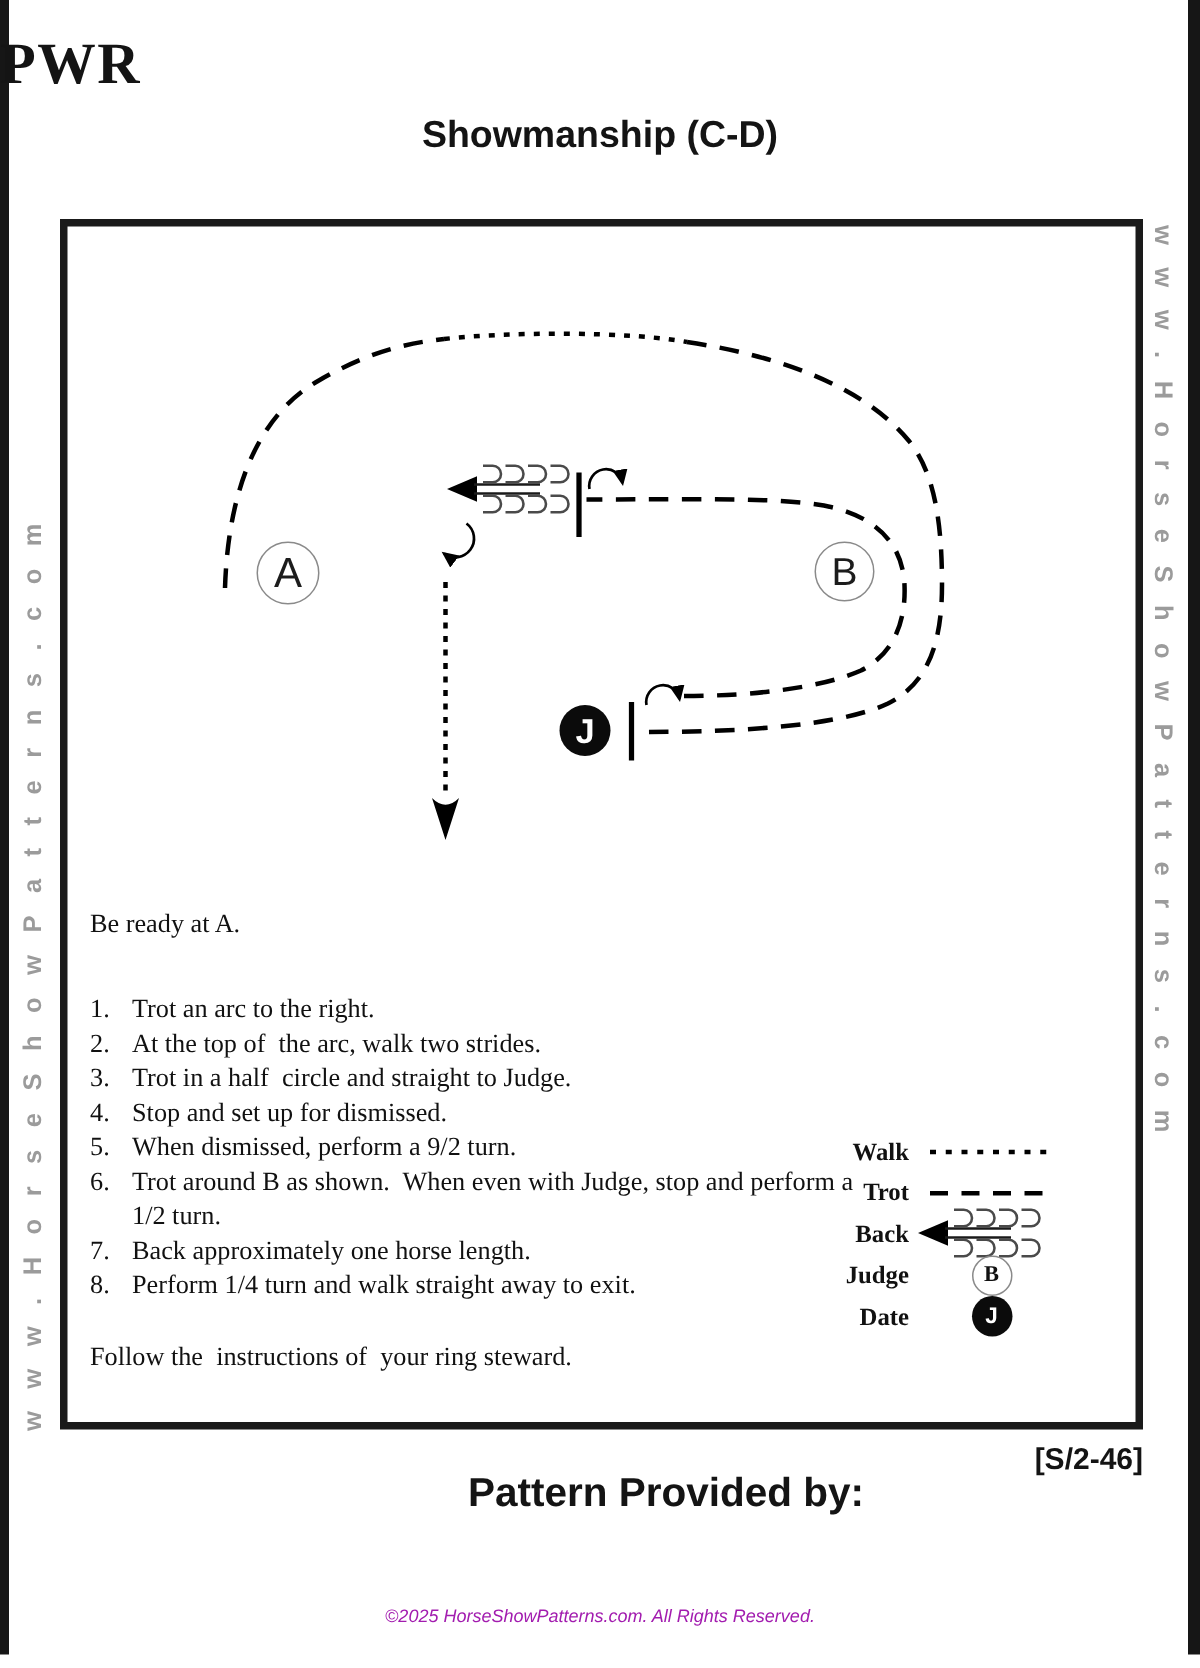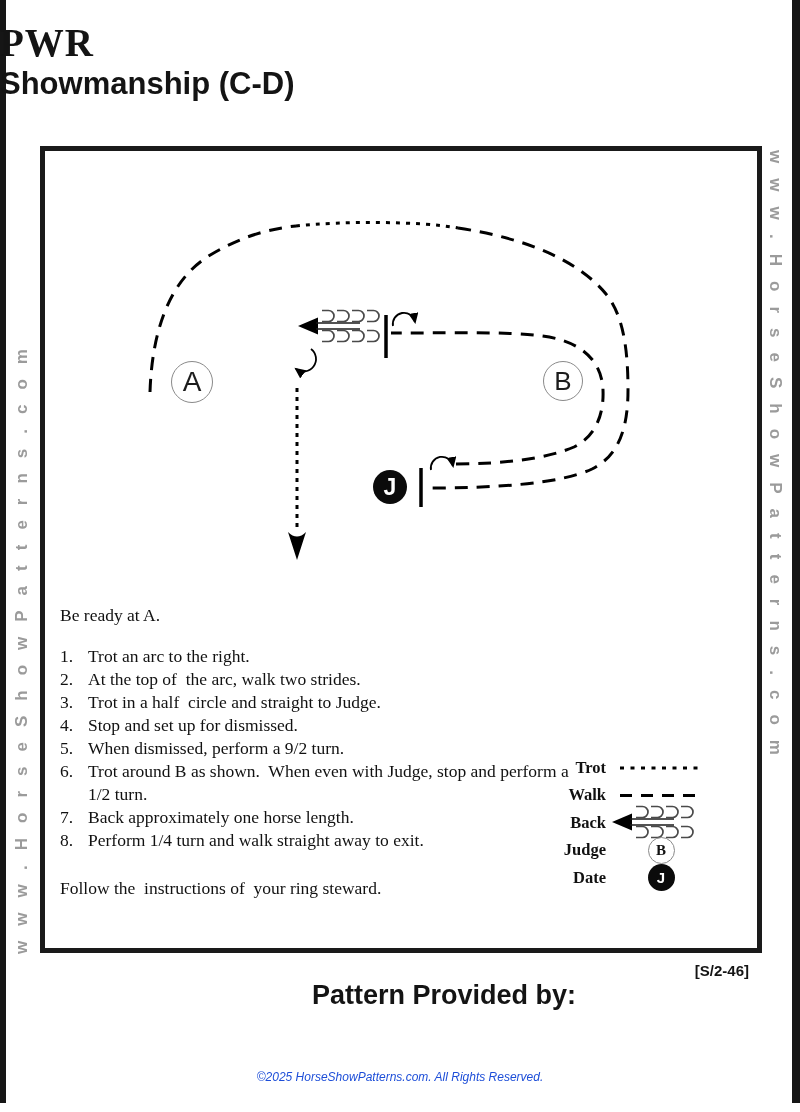--- a/index.html
+++ b/index.html
@@ -15,68 +15,68 @@
   .wm{position:absolute;top:150px;height:804px;width:30px;
       font-family:"Liberation Sans",sans-serif;font-weight:bold;font-size:17px;
       color:#9b9b9b;letter-spacing:15px;line-height:30px;
       writing-mode:vertical-rl;text-orientation:mixed;white-space:nowrap;}
   .wm.left{left:7px;transform:rotate(180deg);}
   .wm.right{left:760px;}
 
   
   .title{position:absolute;left:0;top:20px;width:100%;
          font-family:"Liberation Serif",serif;font-weight:bold;font-size:39px;letter-spacing:1px;}
-  .subtitle{position:absolute;left:0;top:66px;width:100%;
-            font-weight:bold;font-size:31px;}
+  .subtitle{position:absolute;left:0;top:76px;width:100%;text-align:center;
+            font-weight:bold;font-size:25px;}
   .showdate{position:absolute;left:0;top:114px;width:100%;text-align:center;
             font-style:italic;font-size:19px;}
 
   
   .pattern-box{position:absolute;left:40px;top:146px;width:712px;height:797px;
                border:5px solid #1a1a1a;background:#fff;}
   .diagram-svg{position:absolute;left:45px;top:151px;}
 
   
   .marker{position:absolute;border-radius:50%;display:flex;align-items:center;justify-content:center;box-sizing:border-box;}
   .marker.cone{border:1.5px solid #8a8a8a;color:#1c1c1c;background:#fff;}
   .marker.judge{background:#0b0b0b;color:#fff;font-weight:bold;}
   #markerA{left:171px;top:361px;width:42px;height:42px;font-size:28px;}
   #markerB{left:543px;top:361px;width:40px;height:40px;font-size:26px;}
   #judgeJ{left:373px;top:470px;width:34px;height:34px;font-size:23px;}
 
   
   .instructions{position:absolute;left:60px;top:604px;width:512px;
                 font-family:"Liberation Serif",serif;font-size:17.5px;line-height:23px;color:#111;}
   .instructions span{white-space:pre-wrap;}
-  .instr-intro{margin-bottom:18px;}
+  .instr-intro{margin-bottom:34px;}
   .instr-item{display:flex;}
   .instr-num{flex:0 0 28px;}
   .instr-text{flex:1;}
   .instr-outro{margin-top:25px;}
 
   
   .legend{position:absolute;left:520px;top:754px;width:196px;}
   .legend-row{display:flex;align-items:center;height:27.5px;}
   .legend-label{flex:0 0 86px;text-align:right;font-family:"Liberation Serif",serif;
                 font-weight:bold;font-size:16.5px;color:#111;}
   .legend-swatch{flex:1;display:flex;align-items:center;justify-content:center;}
   .legend-circle{width:27px;height:27px;border-radius:50%;display:flex;align-items:center;justify-content:center;
                  box-sizing:border-box;font-weight:bold;font-size:15px;}
   .legend-circle.cone{border:1.3px solid #8a8a8a;color:#111;font-family:"Liberation Serif",serif;}
   .legend-circle.judge{background:#0b0b0b;color:#fff;}
 
   
-  .pattern-code{position:absolute;left:27px;top:962px;width:722px;text-align:right;
-                font-weight:bold;font-size:15px;}
+  .pattern-code{position:absolute;left:40px;top:962px;width:722px;text-align:right;
+                font-weight:bold;font-size:20px;}
   .provided-by{position:absolute;left:0;top:980px;width:100%;text-align:center;
                font-weight:bold;font-size:27px;padding-left:44px;}
   .provider-name{position:absolute;left:0;top:1016px;width:100%;text-align:center;
                  font-style:italic;font-size:35px;}
   .copyright{position:absolute;left:0;top:1070px;width:100%;text-align:center;
-             font-style:italic;font-size:12px;color:#1d4ed8;}
+             font-style:italic;font-size:12px;color:#a21caf;}
 </style>
 </head>
 <body>
 
 <div class="page">
 
   <div class="strip left"></div>
   <div class="strip right"></div>
 
   <div class="wm left">www.HorseShowPatterns.com</div>
@@ -176,25 +176,25 @@
     </div>
     <div class="instr-item">
       <span class="instr-num">8.</span>
       <span class="instr-text">Perform 1/4 turn and walk straight away to exit.</span>
     </div>
     <div class="instr-outro"><span>Follow the  instructions of  your ring steward.</span></div>
   </div>
 
   <div class="legend">
     <div class="legend-row">
+      <span class="legend-label">Walk</span>
+      <span class="legend-swatch"></span>
+    </div>
+    <div class="legend-row">
       <span class="legend-label">Trot</span>
-      <span class="legend-swatch"></span>
-    </div>
-    <div class="legend-row">
-      <span class="legend-label">Walk</span>
       <span class="legend-swatch"></span>
     </div>
     <div class="legend-row">
       <span class="legend-label">Back</span>
       <span class="legend-swatch"></span>
     </div>
     <div class="legend-row">
       <span class="legend-label">Judge</span>
       <span class="legend-swatch">
           <span class="legend-circle cone">B</span>

